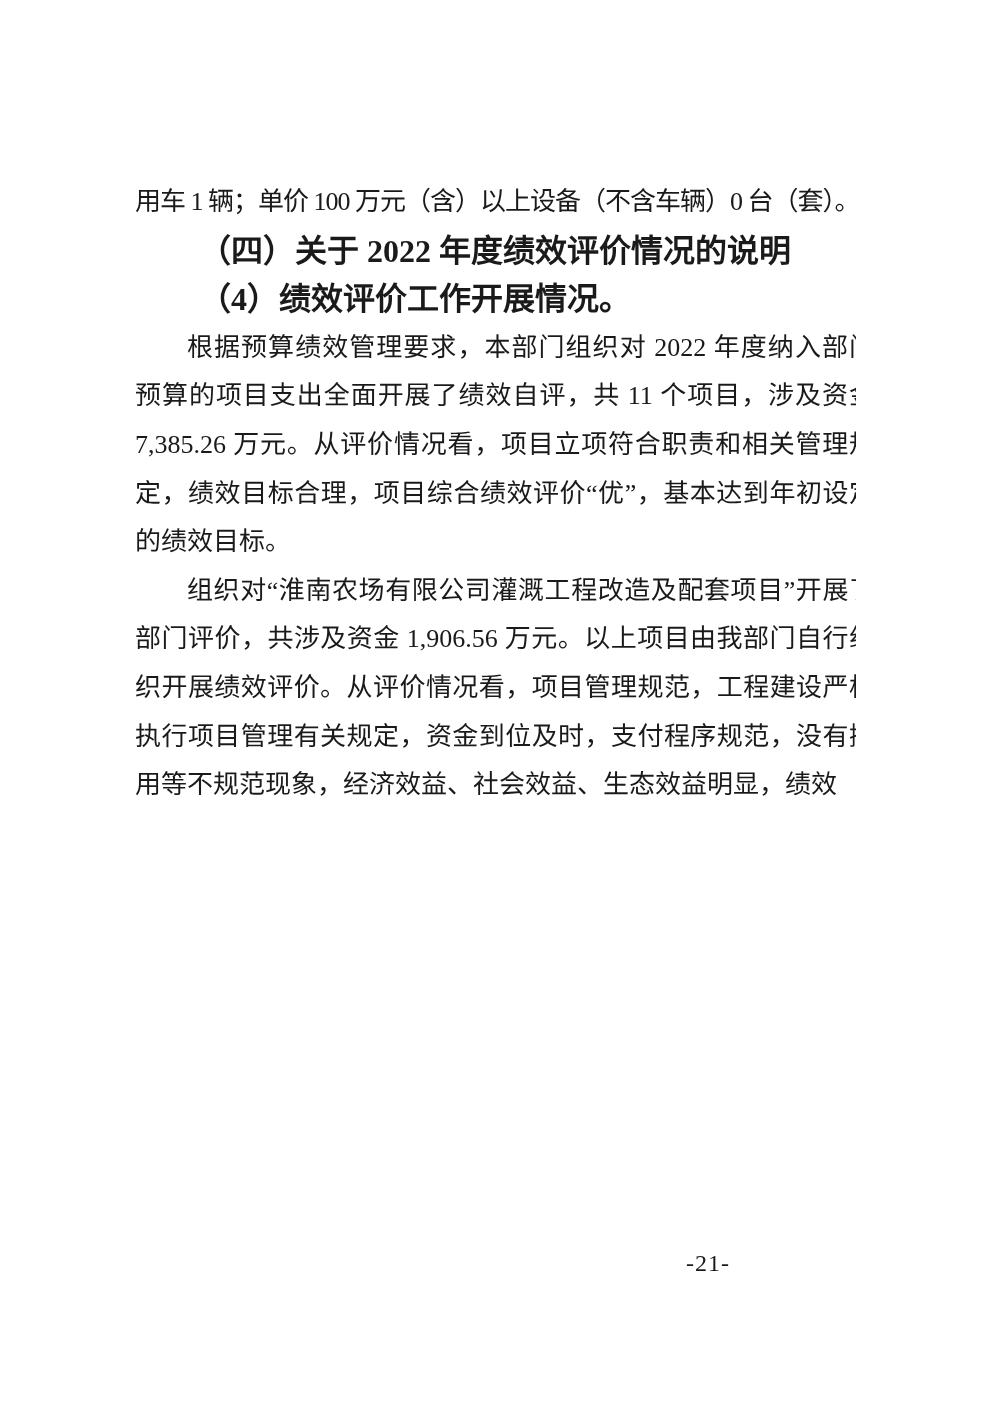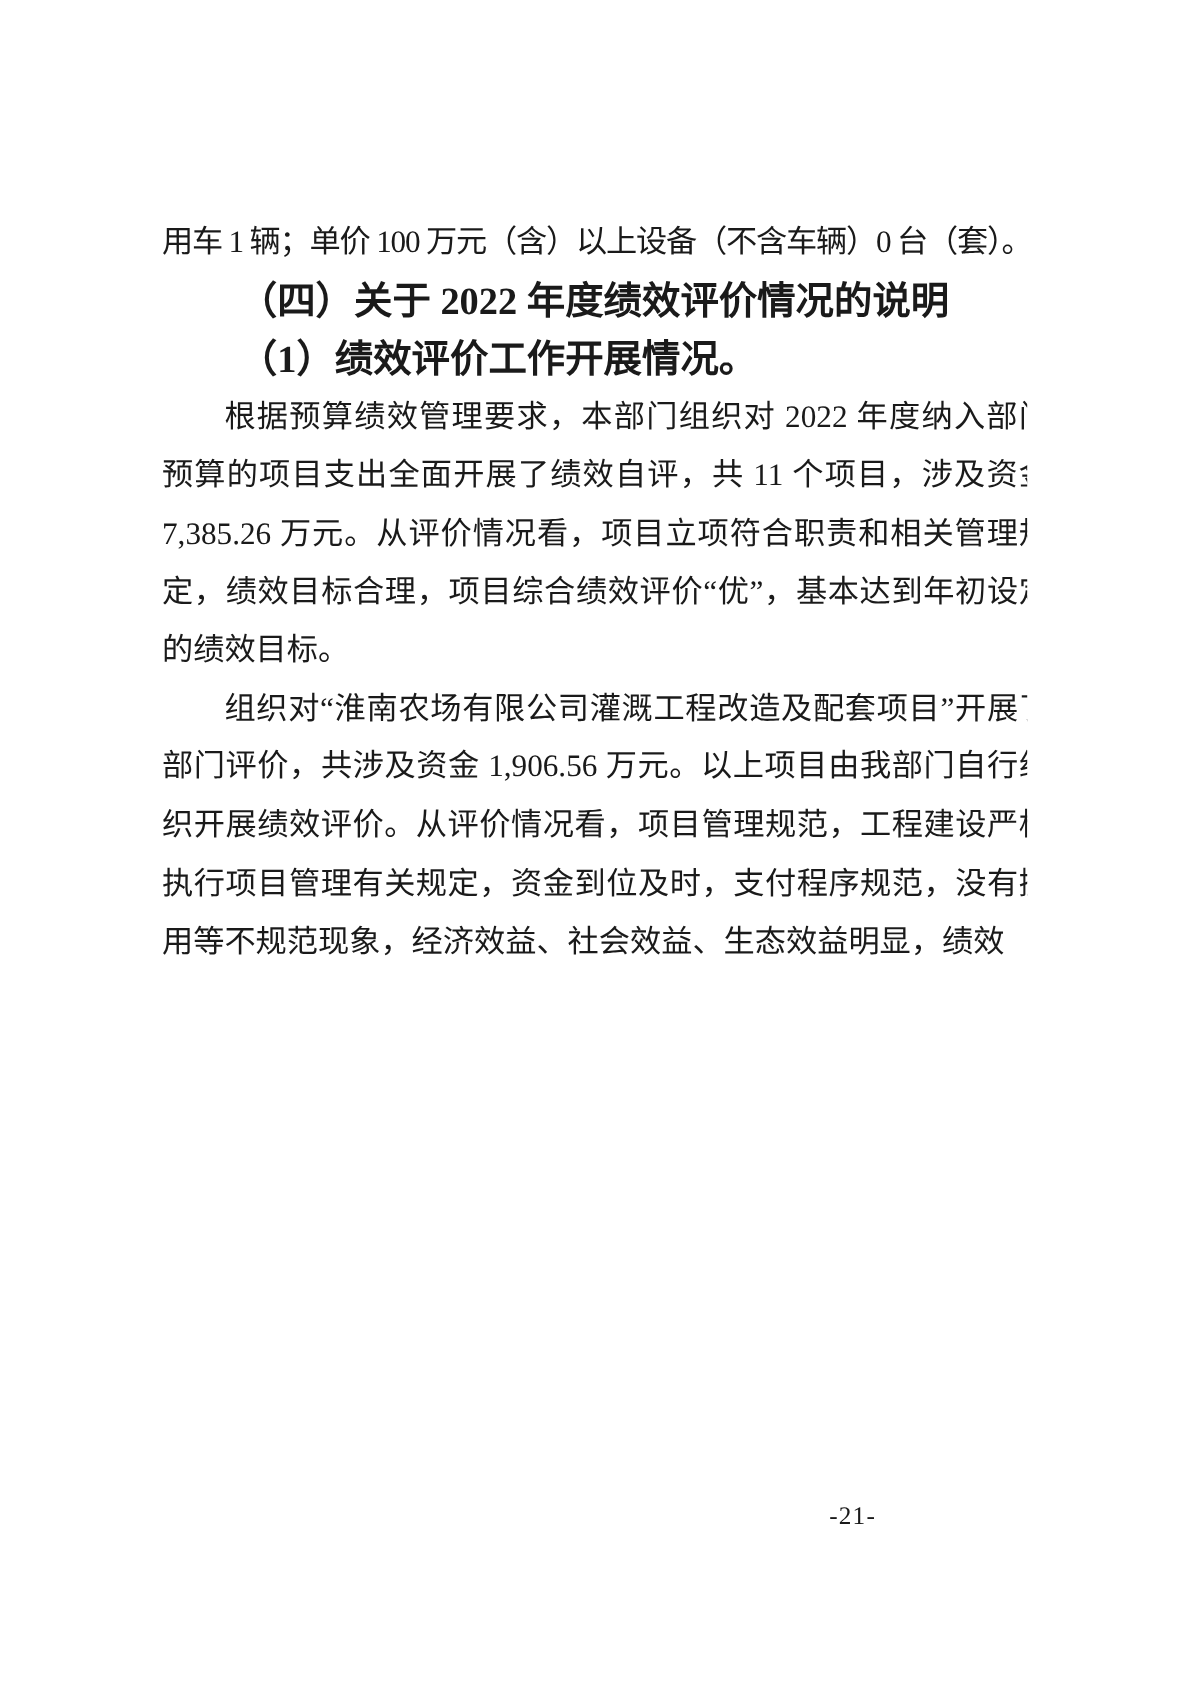--- a/index.html
+++ b/index.html
@@ -39,32 +39,32 @@
   }
   .heading {
     text-indent: 2em;
     font-weight: 700;
     font-size: 32px;
   }
   .page-number {
     position: absolute;
     top: 1248px;
     right: 126px;
-    font-size: 21px;
+    font-size: 24px;
     line-height: 30px;
     letter-spacing: 1px;
     color: #1a1a1a;
     text-align: right;
   }
 </style>
 </head>
 <body>
 
 <div class="page">
   <div class="content">
     <p class="cont">用车 1 辆；单价 100 万元（含）以上设备（不含车辆）0 台（套）。</p>
     <p class="heading">（四）关于 2022 年度绩效评价情况的说明</p>
-    <p class="heading">（1）绩效评价工作开展情况。</p>
+    <p class="heading">（4）绩效评价工作开展情况。</p>
     <p class="para">根据预算绩效管理要求，本部门组织对 2022 年度纳入部门预算的项目支出全面开展了绩效自评，共 11 个项目，涉及资金 7,385.26 万元。从评价情况看，项目立项符合职责和相关管理规定，绩效目标合理，项目综合绩效评价“优”，基本达到年初设定的绩效目标。</p>
     <p class="para">组织对“淮南农场有限公司灌溉工程改造及配套项目”开展了部门评价，共涉及资金 1,906.56 万元。以上项目由我部门自行组织开展绩效评价。从评价情况看，项目管理规范，工程建设严格执行项目管理有关规定，资金到位及时，支付程序规范，没有挪用等不规范现象，经济效益、社会效益、生态效益明显，绩效</p>
   </div>
   <div class="page-number">-21-</div>
 </div>
 
 </body></html>

